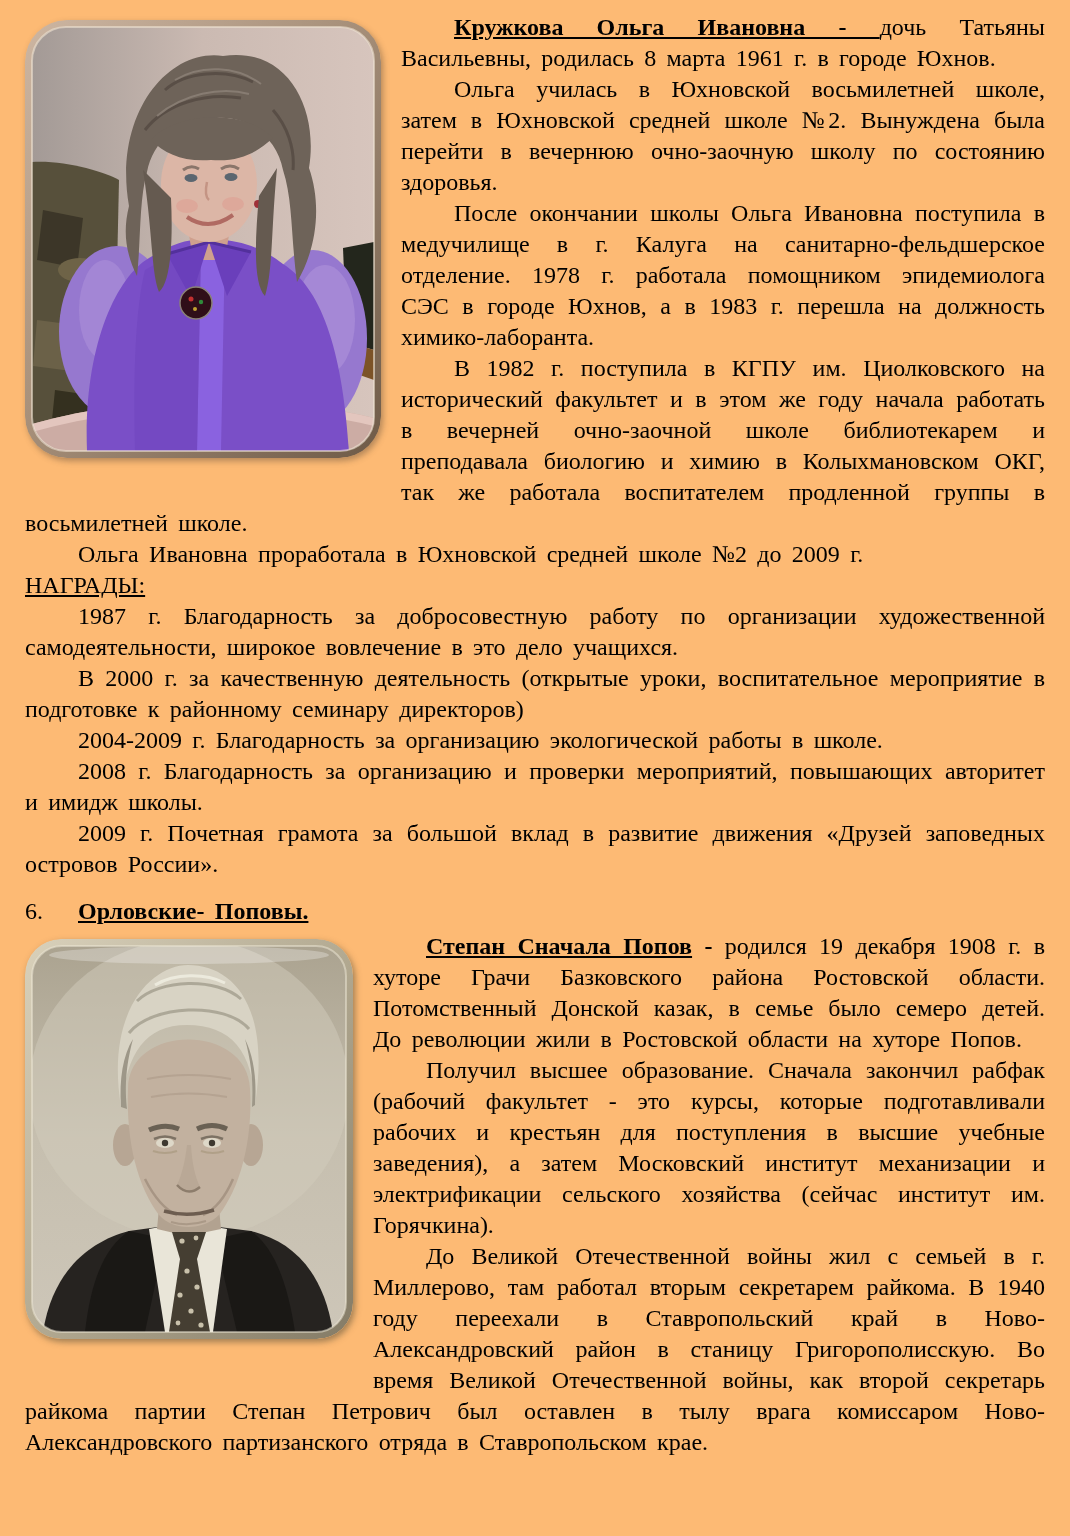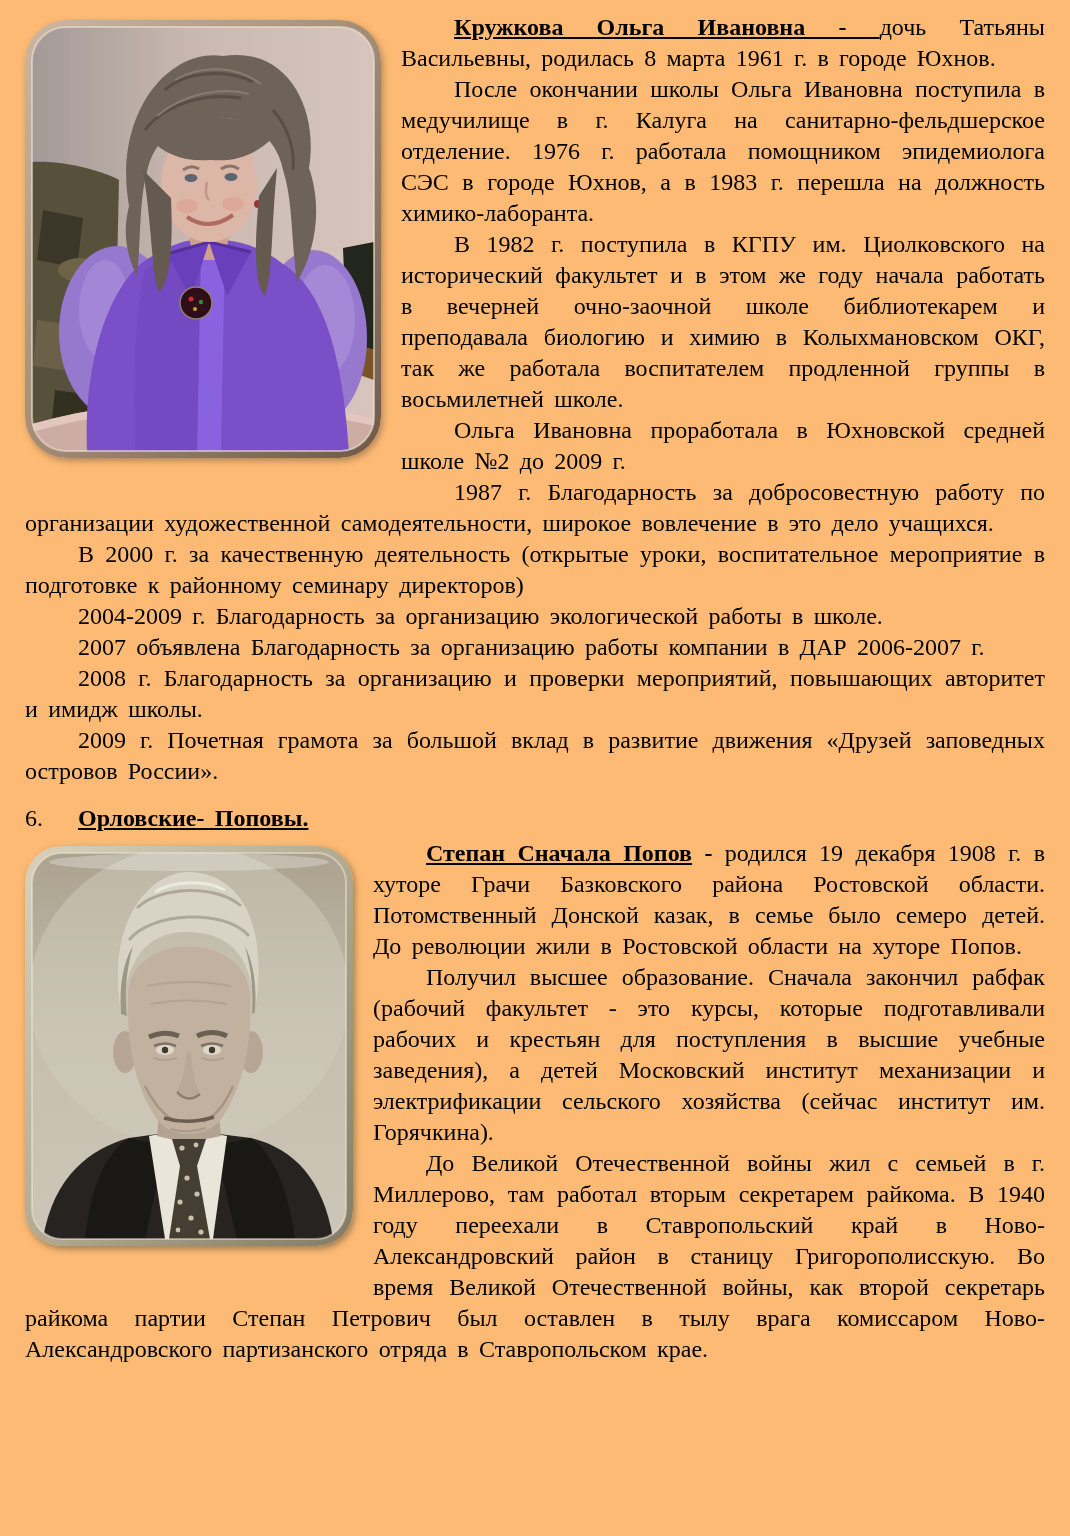--- a/index.html
+++ b/index.html
@@ -116,29 +116,30 @@
         <path d="M118 150 C128 214 126 252 134 272 C146 262 148 220 146 178 Z" fill="#655a50"></path>
         <path d="M252 148 C246 210 248 250 240 276 C228 264 230 218 234 176 Z" fill="#655a50"></path>
         <path d="M140 70 C160 52 200 48 228 62 M120 110 C140 84 180 72 216 78 M248 90 C262 106 270 128 268 150" stroke="#50463e" stroke-width="3" fill="none" opacity=".7"></path>
         <path d="M150 60 C176 44 212 46 236 64 M132 96 C158 74 196 66 224 74" stroke="#8d8278" stroke-width="2" fill="none" opacity=".8"></path>
       </g>
       <rect x="7" y="7" width="342" height="424" rx="34" fill="none" stroke="#efe2d2" stroke-width="2" opacity=".6"></rect>
     </svg>
   </span>
 
   <p><span class="lead">Кружкова Ольга Ивановна - </span><span>дочь Татьяны Васильевны, родилась 8 марта 1961 г. в городе Юхнов.</span></p>
-  <p>После окончании школы Ольга Ивановна поступила в медучилище в г. Калуга на  санитарно-фельдшерское отделение. 1976 г. работала помощником эпидемиолога СЭС в городе Юхнов, а в 1983 г. перешла на должность химико-лаборанта.</p>
+  <p>Ольга училась в Юхновской восьмилетней школе, затем в Юхновской средней школе №2. Вынуждена была перейти в вечернюю очно-заочную школу по состоянию здоровья.</p>
+  <p>После окончании школы Ольга Ивановна поступила в медучилище в г. Калуга на  санитарно-фельдшерское отделение. 1978 г. работала помощником эпидемиолога СЭС в городе Юхнов, а в 1983 г. перешла на должность химико-лаборанта.</p>
   <p>В 1982 г. поступила в КГПУ им. Циолковского на исторический факультет и в этом же году начала работать в вечерней очно-заочной школе библиотекарем и преподавала биологию и химию в Колыхмановском ОКГ, так же работала воспитателем продленной группы в восьмилетней школе.</p>
 
   <p>Ольга Ивановна проработала в Юхновской средней школе №2 до 2009 г.</p>
 
+  <p class="no-indent"><span class="underline">НАГРАДЫ:</span></p>
   <p>1987 г. Благодарность за добросовестную работу по организации художественной самодеятельности, широкое вовлечение в это дело учащихся.</p>
   <p>В 2000 г. за качественную деятельность (открытые уроки, воспитательное мероприятие в подготовке к районному семинару директоров)</p>
   <p>2004-2009 г. Благодарность за организацию экологической работы в школе.</p>
-  <p>2007 объявлена Благодарность за организацию работы компании в ДАР 2006-2007 г.</p>
   <p>2008 г. Благодарность за организацию и проверки мероприятий, повышающих авторитет и имидж школы.</p>
   <p>2009 г. Почетная грамота за большой вклад в развитие движения «Друзей заповедных островов России».</p>
 
   <p class="no-indent section2-heading"><span class="sec-num">6.</span><span class="sec-gap"></span><span class="lead">Орловские- Поповы.</span></p>
 
   <span class="photo-float photo2">
     <svg viewBox="0 0 328 400" xmlns="http://www.w3.org/2000/svg">
       <defs>
         <linearGradient id="frame2" x1="0" y1="0" x2="1" y2="1">
           <stop offset="0" stop-color="#d9d1bb"></stop>
@@ -208,16 +209,16 @@
         <path d="M146 283 Q163 288 181 282" stroke="#a08f7d" stroke-width="2" fill="none" opacity=".7"></path>
 
         <path d="M122 140 Q163 132 206 140 M126 158 Q163 151 202 158" stroke="#ab9a88" stroke-width="2" fill="none" opacity=".6"></path>
       </g>
       <ellipse cx="164" cy="16" rx="140" ry="9" fill="#ffffff" opacity=".28"></ellipse>
       <rect x="7" y="7" width="314" height="386" rx="30" fill="none" stroke="#efe9d8" stroke-width="2" opacity=".5"></rect>
     </svg>
   </span>
 
   <p><span class="lead">Степан Сначала Попов</span><span class="bold">  - </span><span>родился 19 декабря 1908 г. в хуторе Грачи Базковского района Ростовской области. Потомственный Донской казак, в семье было семеро детей. До революции жили в Ростовской области на хуторе Попов.</span></p>
-  <p>Получил высшее образование. Сначала закончил рабфак (рабочий факультет - это курсы, которые подготавливали рабочих и крестьян для поступления в высшие учебные заведения), а детей Московский институт механизации и электрификации сельского хозяйства (сейчас институт им. Горячкина).</p>
+  <p>Получил высшее образование. Сначала закончил рабфак (рабочий факультет - это курсы, которые подготавливали рабочих и крестьян для поступления в высшие учебные заведения), а затем Московский институт механизации и электрификации сельского хозяйства (сейчас институт им. Горячкина).</p>
   <p>До Великой Отечественной войны жил с семьей в г. Миллерово, там работал вторым секретарем райкома. В 1940 году переехали в Ставропольский край в Ново-Александровский район в станицу Григорополисскую. Во время Великой Отечественной войны, как второй секретарь райкома партии Степан Петрович был оставлен в тылу врага комиссаром Ново-Александровского партизанского отряда в Ставропольском крае.</p>
 
 </div>
 
 </body></html>

